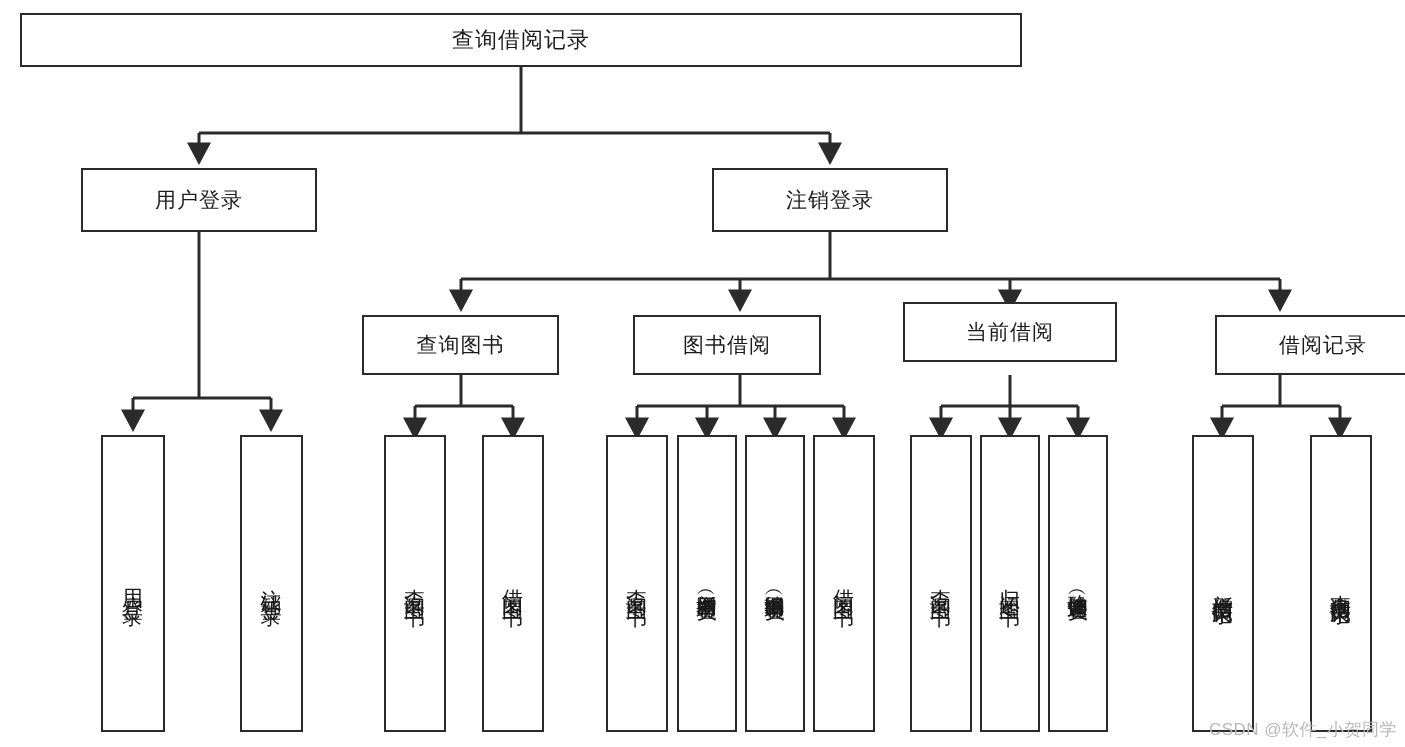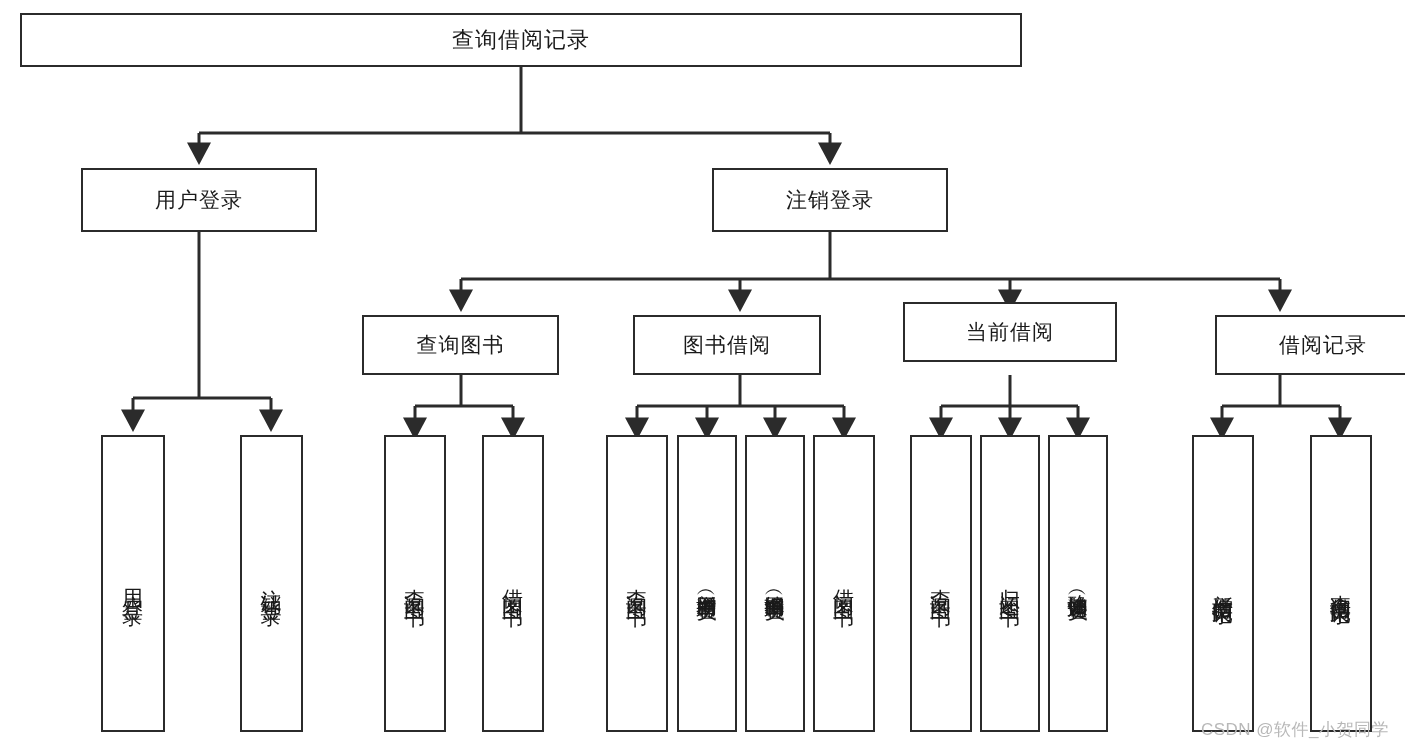--- a/index.html
+++ b/index.html
@@ -19,21 +19,21 @@
     writing-mode:vertical-rl;text-orientation:upright;
     font-size:21px;letter-spacing:6px;line-height:1;
     padding:4px 0;text-align:center;
   }
   .node-box.vertical .node-text{
     writing-mode:vertical-rl;text-orientation:upright;
     display:block;white-space:nowrap;
   }
   .node-box.root{font-size:22px;}
   .watermark{
-    position:absolute;right:16px;bottom:6px;
+    position:absolute;right:8px;bottom:6px;
     font-size:17px;color:#b8b8b8;white-space:nowrap;
     letter-spacing:0.5px;user-select:none;margin-left:32px;
   }
 </style>
 </head>
 <body>
 
 <div id="diagram-root">
 
   <svg id="tree-svg" viewBox="0 0 1405 747">

